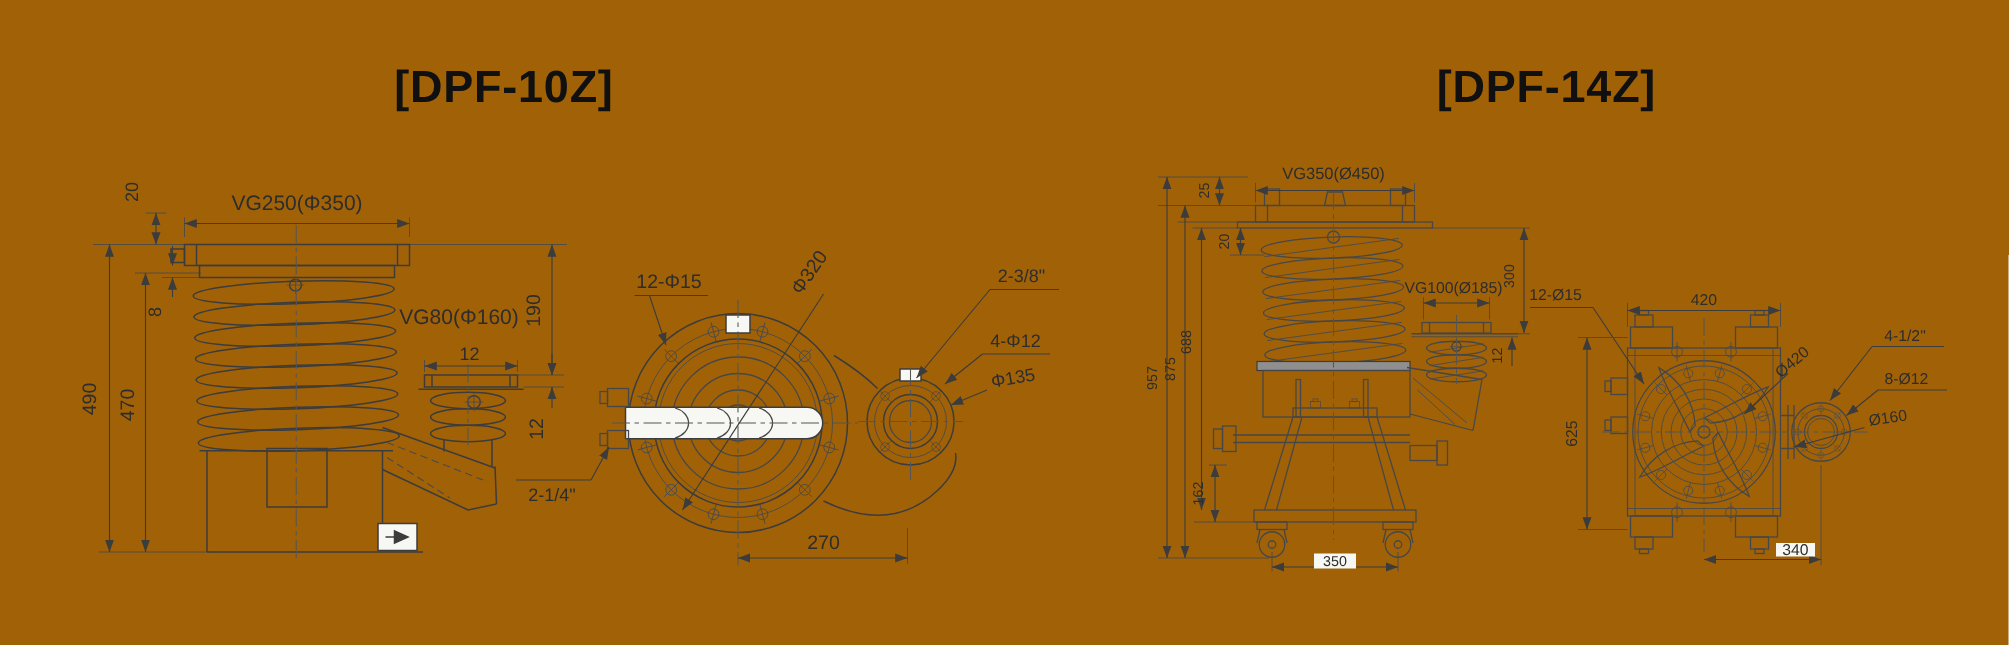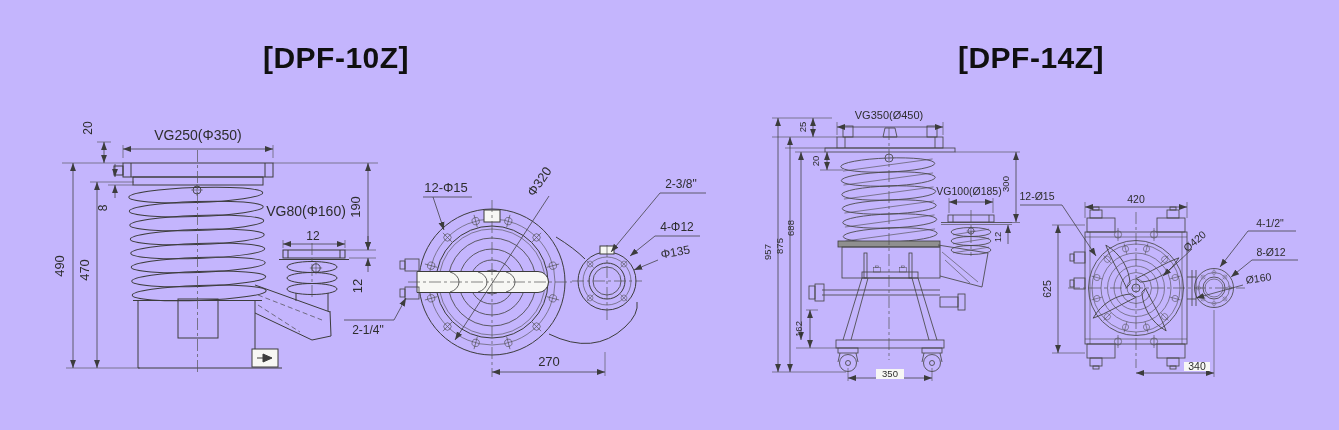--- a/index.html
+++ b/index.html
@@ -1,16 +1,16 @@
 <!DOCTYPE html>
 <html><head>
 <meta charset="utf-8">
 <style>
   html,body{margin:0;padding:0;background:#e9e9e7;}
-  .sheet{position:relative;width:1339px;height:430px;background:#c4b5fd;overflow:hidden;}
+  .sheet{position:relative;width:1339px;height:430px;background:#a16207;overflow:hidden;}
   svg{display:block;}
   text{font-family:"Liberation Sans","DejaVu Sans",sans-serif;fill:#2d2d2d;}
   .title{font-size:30px;font-weight:bold;fill:#101010;letter-spacing:.5px;}
   .f14{font-size:14px;} .f13{font-size:13px;} .f12{font-size:12px;}
   .f11{font-size:11px;} .f10{font-size:10.5px;} .f9{font-size:9.5px;}
   .k{stroke:#3c3c3c;fill:none;stroke-width:1;}
   .k2{stroke:#474747;fill:none;stroke-width:.85;}
   .thin{stroke:#4a4a4a;fill:none;stroke-width:.6;}
   .dm{stroke:#3c3c3c;fill:none;stroke-width:.75;}
   .cl{stroke:#555;fill:none;stroke-width:.7;stroke-dasharray:12 3 3 3;}

